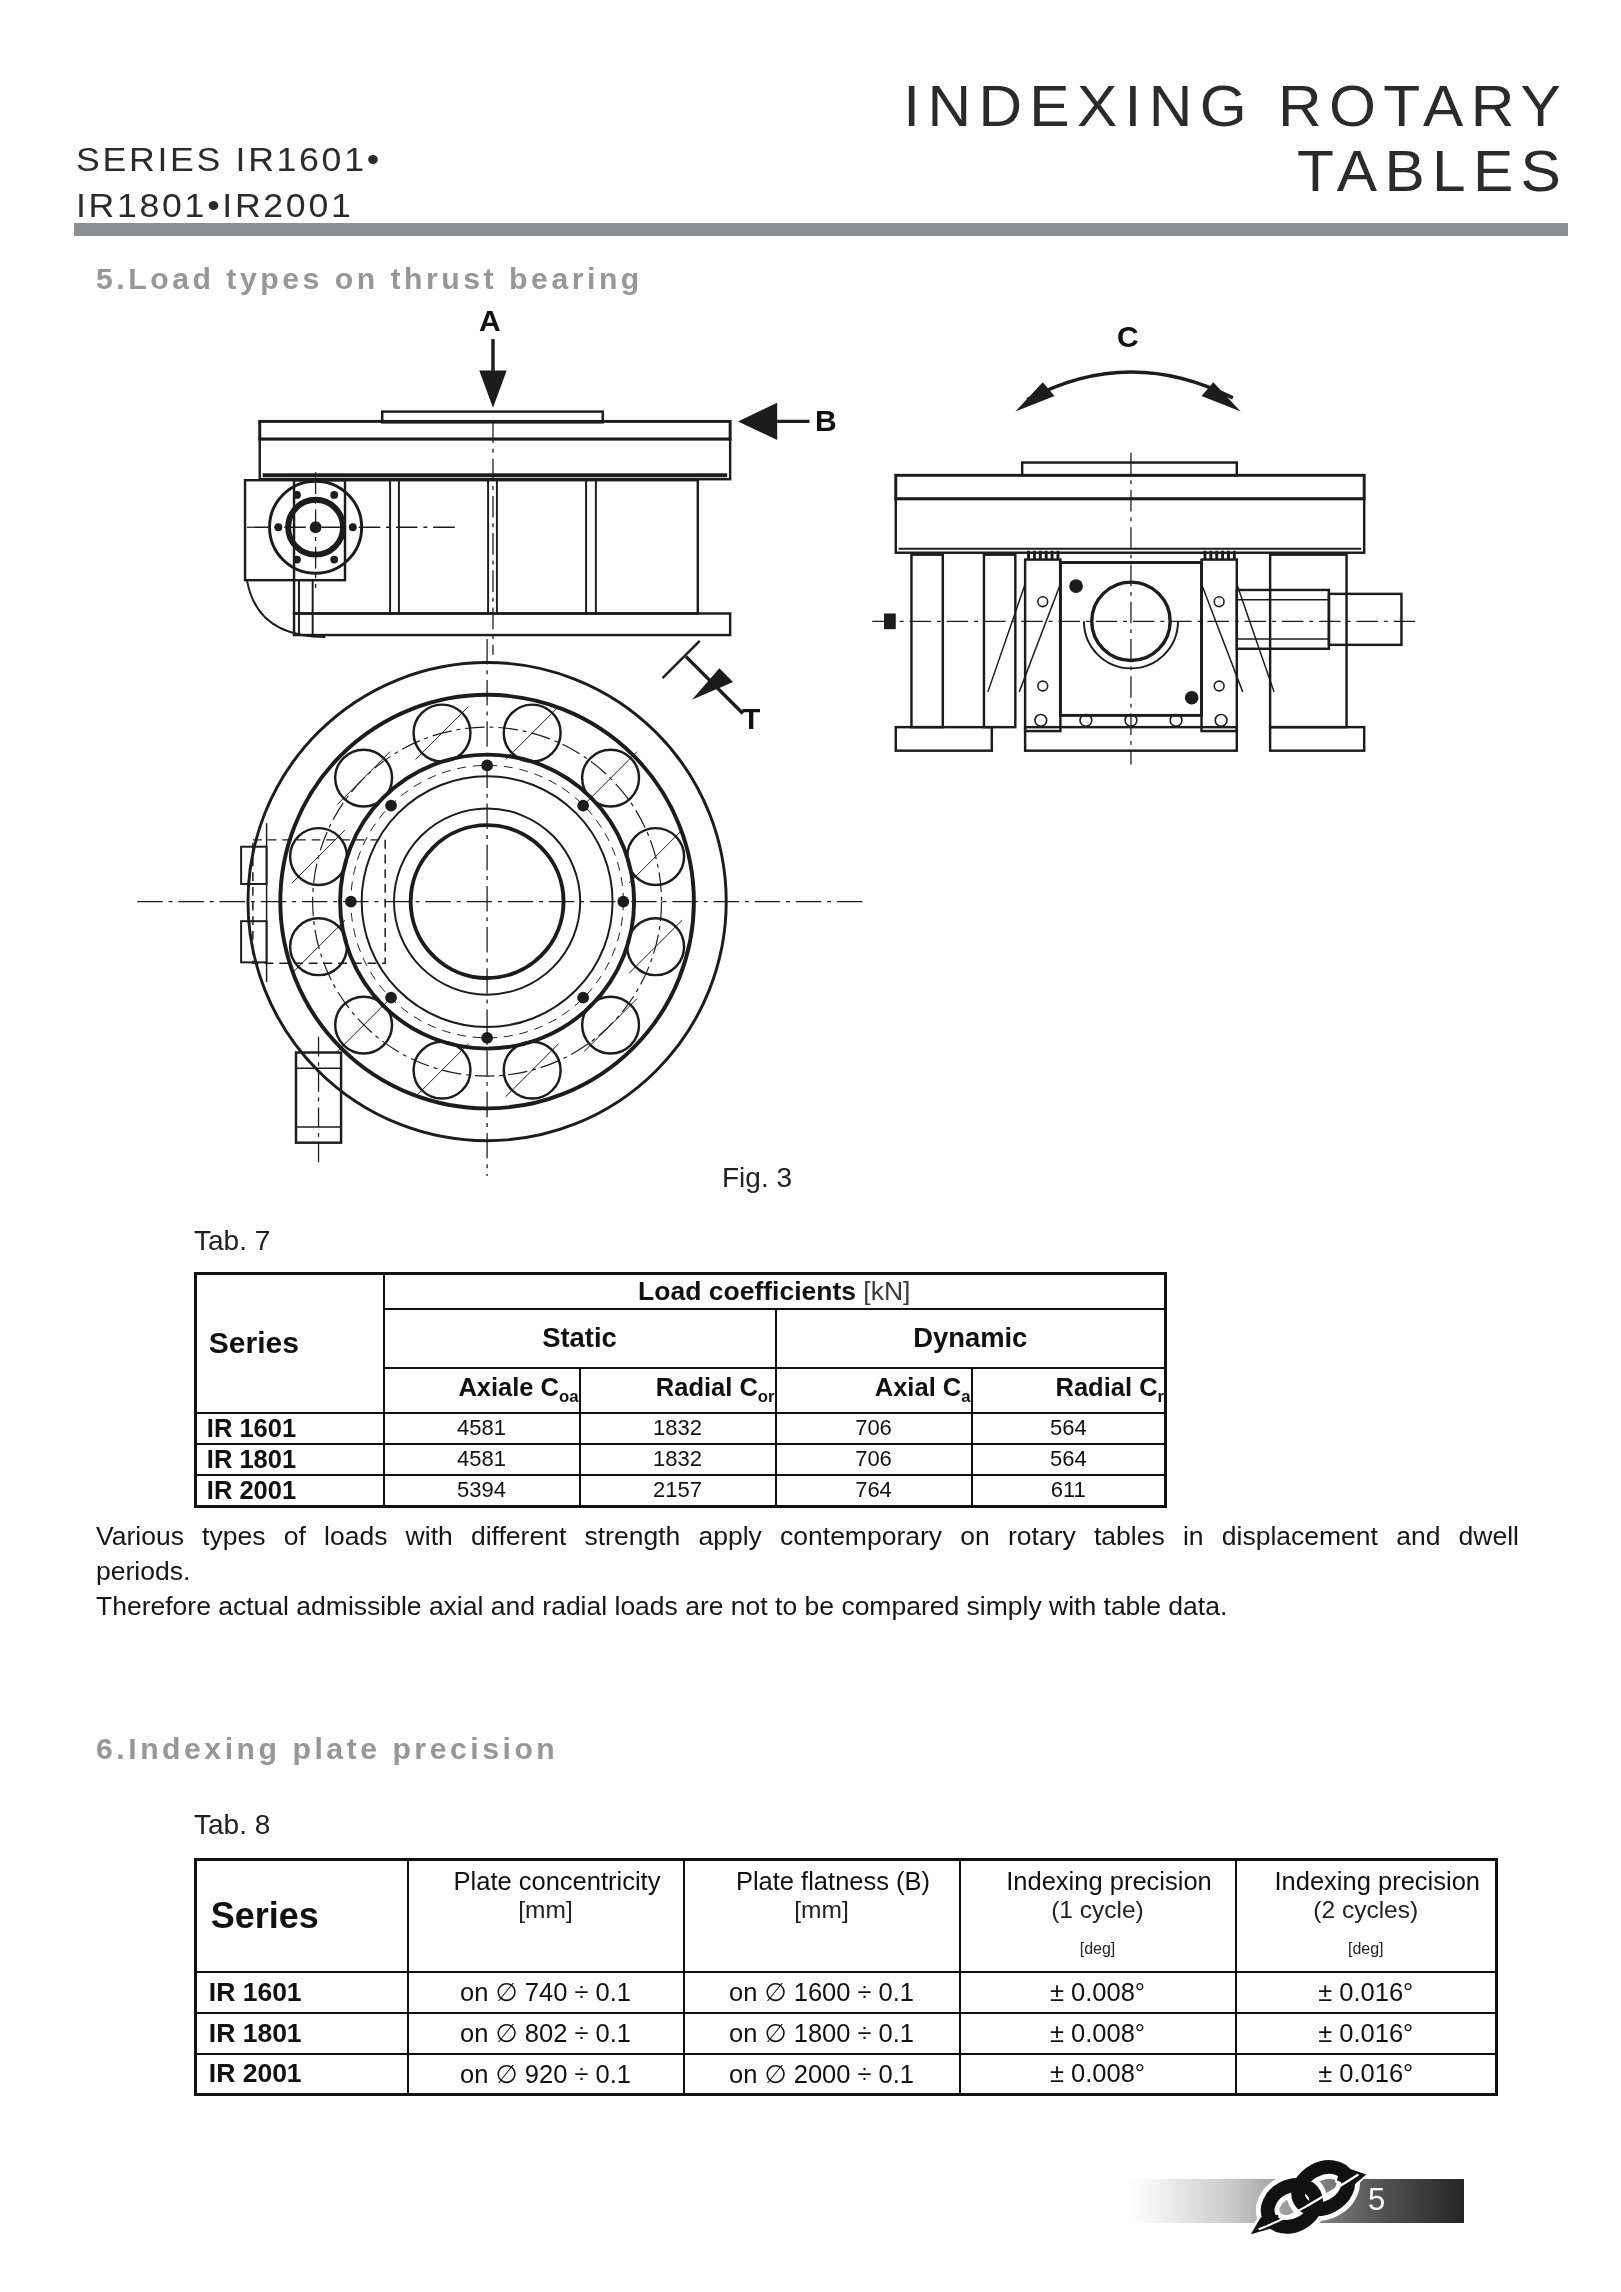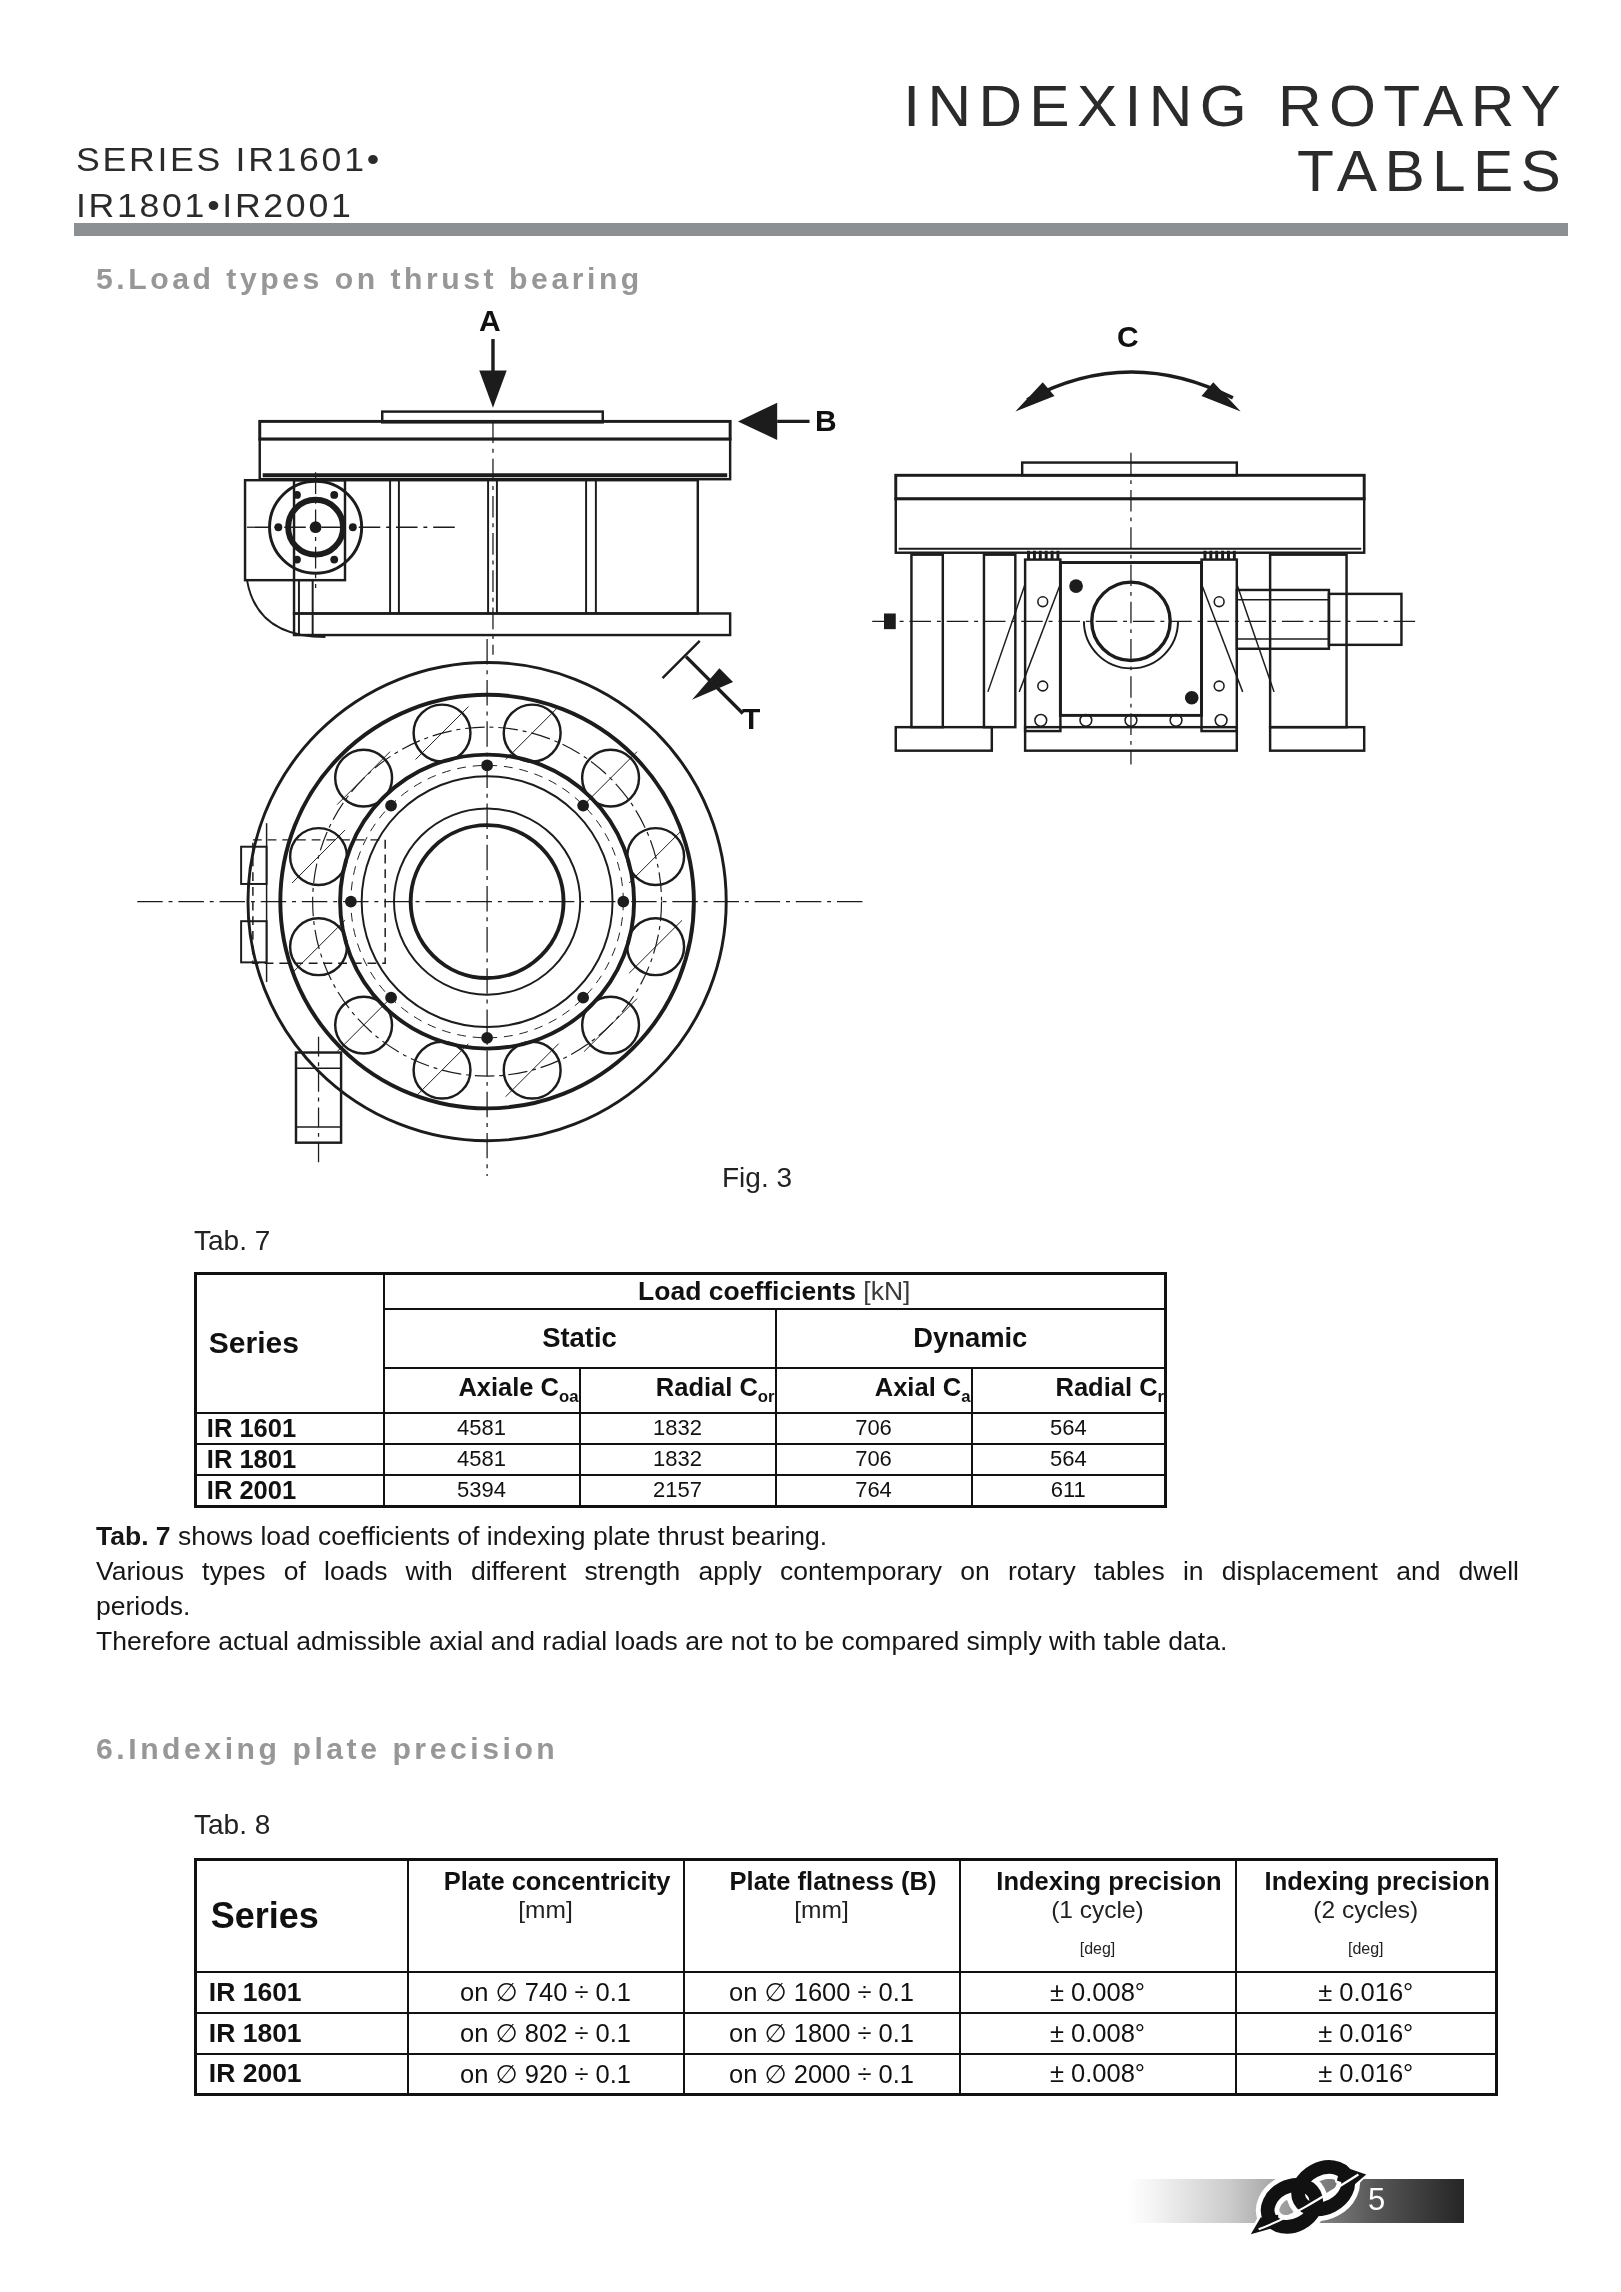--- a/index.html
+++ b/index.html
@@ -51,21 +51,21 @@
   #tab7-table .grp .unit{font-weight:normal;color:#3a3a3a;}
   #tab7-table .sd{font-size:27.4px;font-weight:bold;}
   #tab7-table .sub{font-size:25.5px;font-weight:bold;text-align:right;}
   #tab7-table .sub sub{font-size:16.7px;}
   #tab7-table .cell{font-size:22px;}
   #tab7-table .rowh{font-size:25.5px;font-weight:bold;text-align:left;padding-left:9.8px;}
 
   #tab8-table{left:194px;top:1858px;width:1302px;}
   #tab8-table .series-h{font-size:36px;font-weight:bold;text-align:left;padding-left:13.7px;}
   #tab8-table td.colh{vertical-align:top;padding-top:5.9px;font-size:25.5px;}
-  #tab8-table .colh .t{font-weight:bold;padding-left:23px;}
+  #tab8-table .colh .t{font-weight:normal;padding-left:23px;}
   #tab8-table .colh .s{font-weight:normal;font-size:24.5px;color:#222;}
   #tab8-table .colh .u{font-weight:normal;font-size:16px;color:#222;margin-top:15.7px;}
   #tab8-table .rowh{font-size:26.5px;font-weight:bold;text-align:left;padding-left:11.8px;}
   #tab8-table .cell{font-size:25.5px;}
 
   
   .para{left:96px;top:1519px;width:1423px;font-size:26.5px;line-height:35px;color:#161616;}
   .para .just{text-align:justify;text-align-last:justify;}
 
   
@@ -324,21 +324,20 @@
       <td class="rowh">IR 2001</td>
       <td class="cell">5394</td>
       <td class="cell">2157</td>
       <td class="cell">764</td>
       <td class="cell">611</td>
     </tr>
   </tbody>
     </table>
 
   <div class="abs para">
-    <div><span class="bold">Tab. 7</span><span> shows load coefficients of indexing plate thrust bearing.</span></div>
     <div class="just">Various types of loads with different strength apply contemporary on rotary tables in displacement and dwell</div>
     <div>periods.</div>
     <div>Therefore actual admissible axial and radial loads are not to be compared simply with table data.</div>
   </div>
 
   <div id="heading6" class="abs section-heading">6.Indexing plate precision</div>
 
   <div class="abs tab-label" style="left:194px;top:1809px;">Tab. 8</div>
   <table id="tab8-table" class="abs dtable">
     <colgroup>

